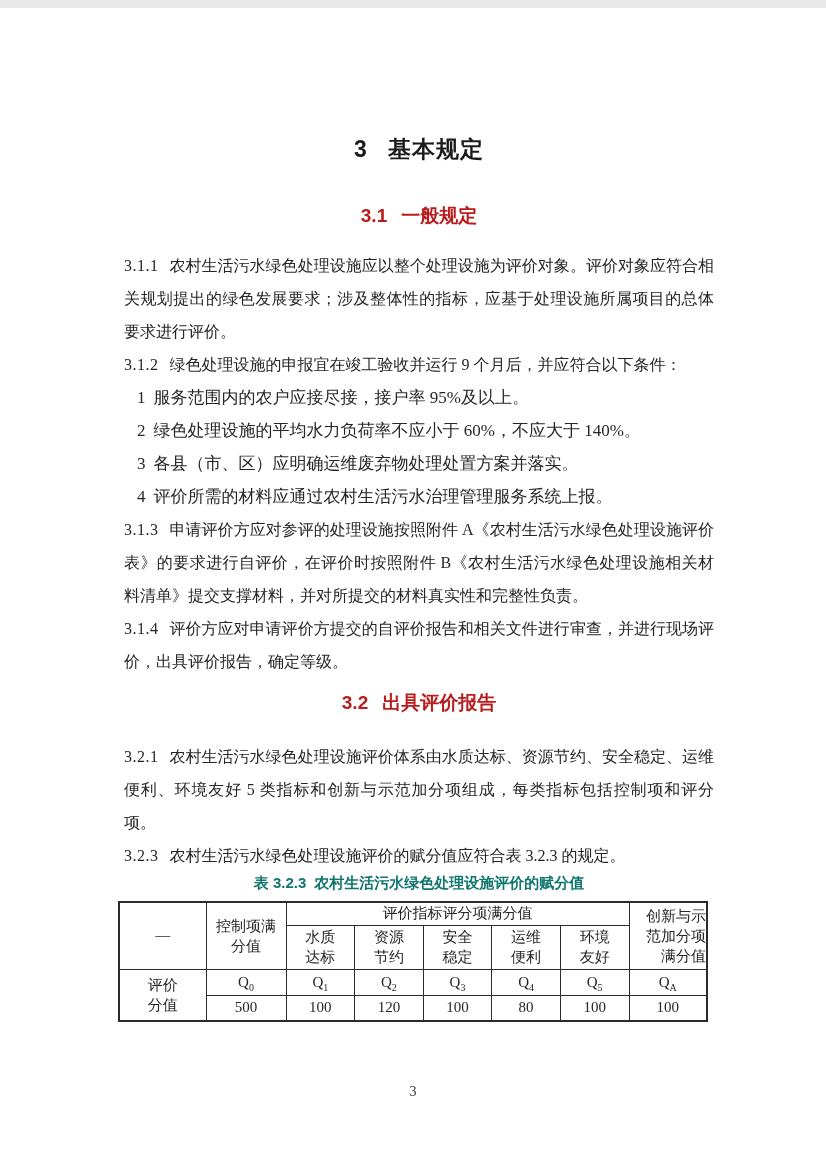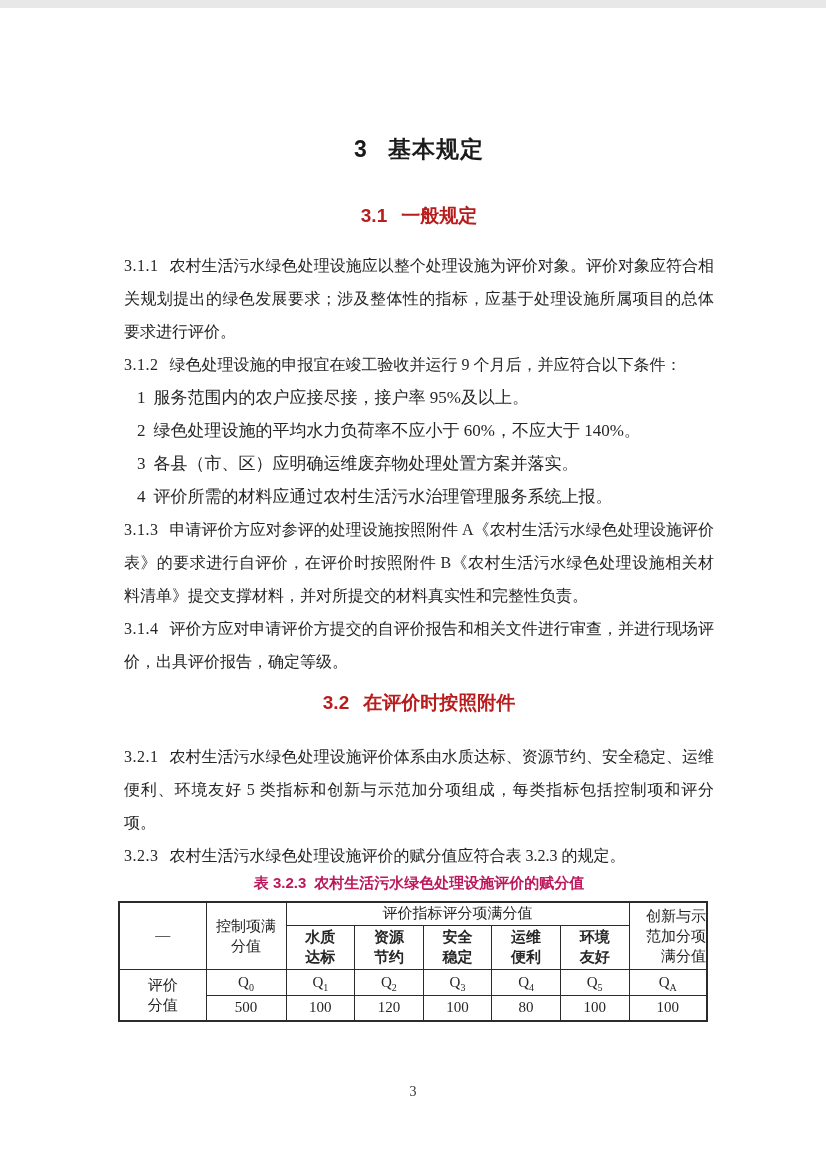--- a/index.html
+++ b/index.html
@@ -59,41 +59,41 @@
     color: #262626;
   }
   .snum { margin-right: 8px; }
   .tbl-caption {
     margin-top: 0px;
     text-align: center;
     font-family: "Liberation Sans", "DejaVu Sans", sans-serif;
     font-size: 15px;
     font-weight: 700;
     line-height: 21px;
-    color: #be185d;
+    color: #0f766e;
   }
   .tbl-caption .cap-num { margin-right: 8px; }
   table.score {
     margin-top: 8px;
     margin-left: -6px;
     border-collapse: collapse;
     width: 590px;
     table-layout: fixed;
     font-size: 15px;
     color: #262626;
   }
   table.score td {
     border: 1px solid #2b2b2b;
     text-align: center;
     vertical-align: middle;
     padding: 0;
   }
   table.score { border: 2px solid #2b2b2b; }
   .r1 td { height: 23px; }
-  .r2 td { height: 44px; font-weight: bold; }
+  .r2 td { height: 44px; }
   .r3 td { height: 26px; }
   .r4 td { height: 26px; }
   .two-line span, .three-line span, .cell-line { display: block; line-height: 20px; }
   .two-line, .three-line { line-height: 20px; }
   td.qcell sub {
     font-size: 10px;
     vertical-align: sub;
     line-height: 0;
   }
   .page-number {
@@ -122,21 +122,21 @@
 
     <div class="sub"><span class="snum">1</span><span>服务范围内的农户应接尽接，接户率 95%及以上。</span></div>
     <div class="sub"><span class="snum">2</span><span>绿色处理设施的平均水力负荷率不应小于 60%，不应大于 140%。</span></div>
     <div class="sub"><span class="snum">3</span><span>各县（市、区）应明确运维废弃物处理处置方案并落实。</span></div>
     <div class="sub"><span class="snum">4</span><span>评价所需的材料应通过农村生活污水治理管理服务系统上报。</span></div>
 
     <p class="para"><span class="pnum">3.1.3</span><span>申请评价方应对参评的处理设施按照附件 A《农村生活污水绿色处理设施评价表》的要求进行自评价，在评价时按照附件 B《农村生活污水绿色处理设施相关材料清单》提交支撑材料，并对所提交的材料真实性和完整性负责。</span></p>
 
     <p class="para"><span class="pnum">3.1.4</span><span>评价方应对申请评价方提交的自评价报告和相关文件进行审查，并进行现场评价，出具评价报告，确定等级。</span></p>
 
-    <h2 class="section s32"><span class="hnum">3.2</span><span>在评价时按照附件</span></h2>
+    <h2 class="section s32"><span class="hnum">3.2</span><span>出具评价报告</span></h2>
 
     <p class="para s32-first"><span class="pnum">3.2.1</span><span>农村生活污水绿色处理设施评价体系由水质达标、资源节约、安全稳定、运维便利、环境友好 5 类指标和创新与示范加分项组成，每类指标包括控制项和评分项。</span></p>
 
 
     <p class="para"><span class="pnum">3.2.3</span><span>农村生活污水绿色处理设施评价的赋分值应符合表 3.2.3 的规定。</span></p>
 
     <div class="tbl-caption"><span class="cap-num">表 3.2.3</span><span>农村生活污水绿色处理设施评价的赋分值</span></div>
 
     <table class="score">
       <tbody>

